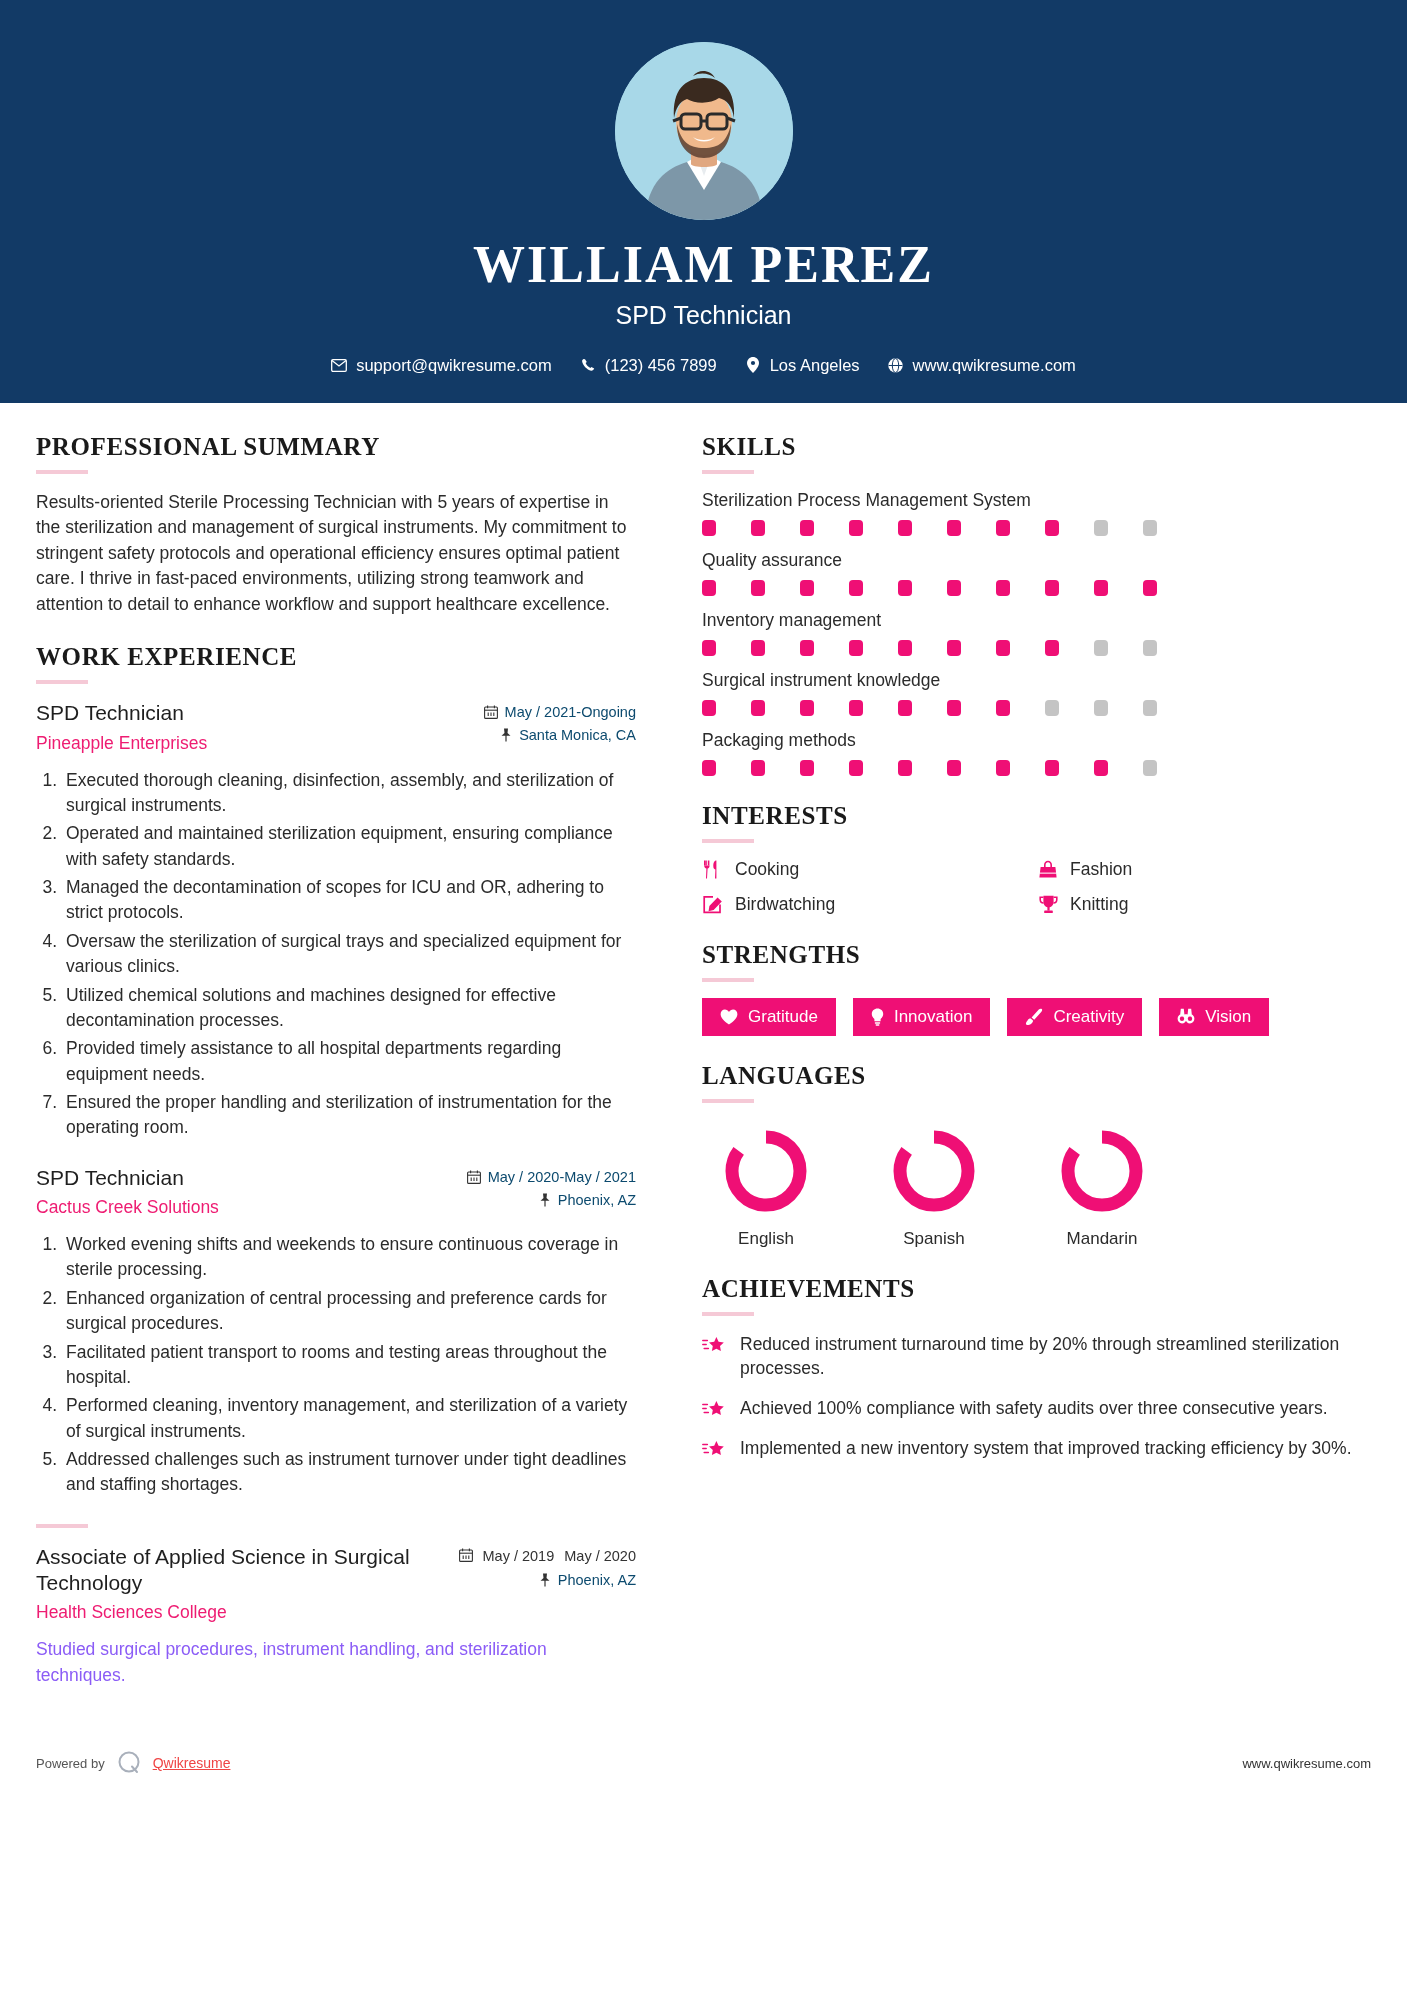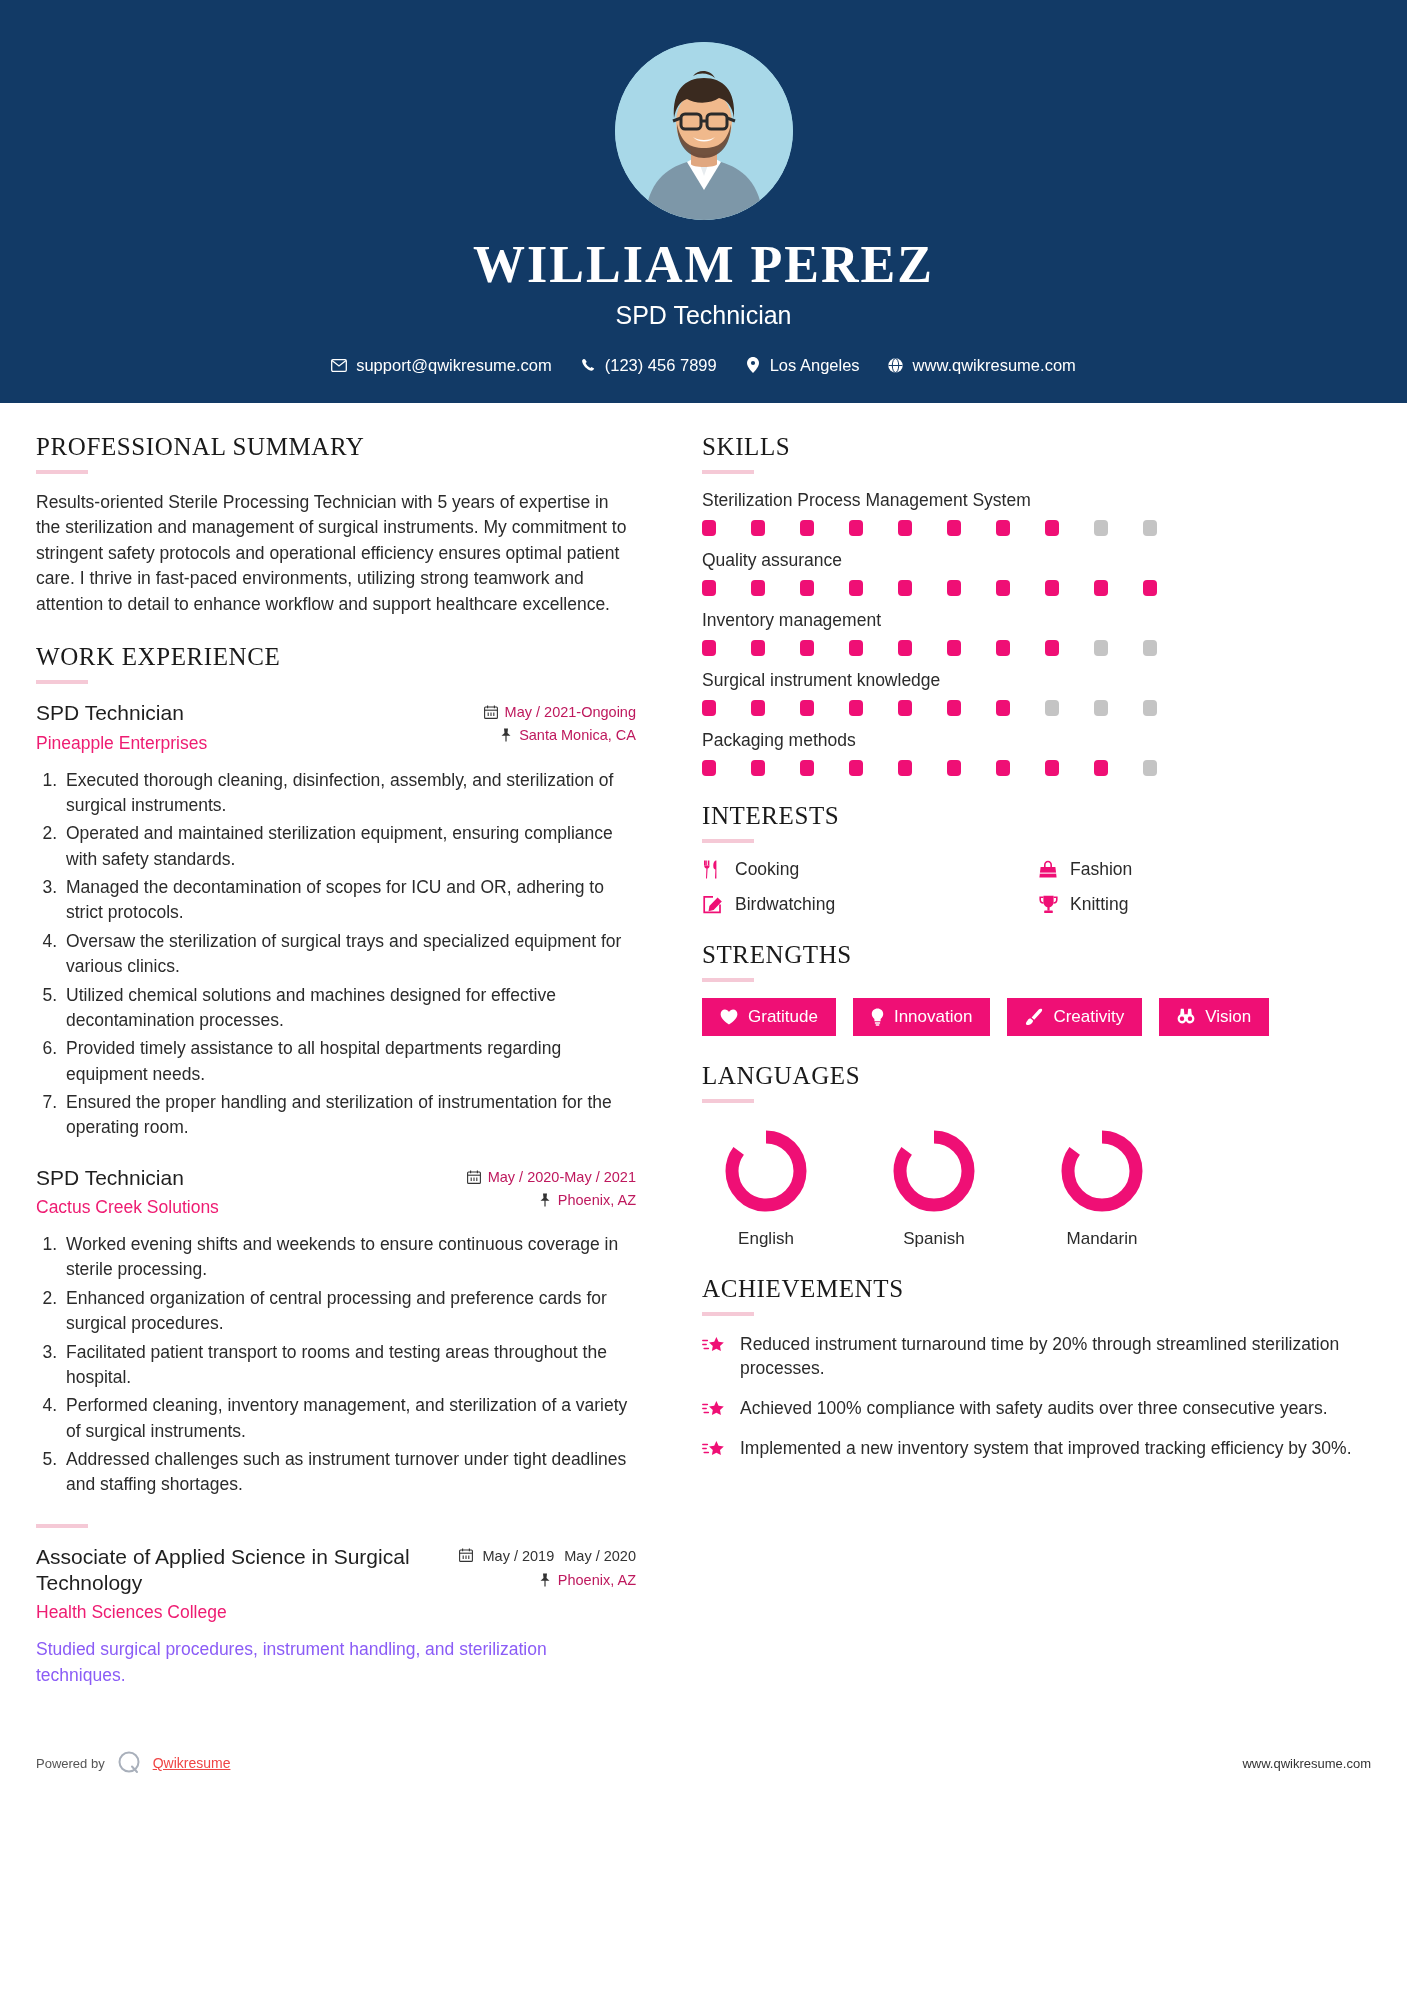--- a/index.html
+++ b/index.html
@@ -78,21 +78,21 @@
     padding: 30px 36px 0 36px;
     gap: 36px;
     align-items: flex-start;
   }
   .col-left  { width: 600px; flex: 0 0 600px; }
   .col-right { width: 690px; flex: 0 0 690px; padding-left: 30px;}
 
   
   .sec-title {
     font-family: "Liberation Serif", serif;
-    font-weight: normal;
+    font-weight: bold;
     font-size: 25px;
     letter-spacing: 0.6px;
     color: #1a1a1a;
     text-transform: uppercase;
   }
   .sec-rule {
     width: 52px;
     height: 4px;
     background: #f5c9d6;
     margin-top: 9px;
@@ -130,21 +130,21 @@
   .entry-meta {
     flex: 0 0 auto;
     text-align: right;
     padding-top: 4px;
   }
   .meta-line {
     display: flex;
     align-items: center;
     justify-content: flex-end;
     font-size: 14.5px;
-    color: #be185d;
+    color: #0c4a6e;
     margin-bottom: 7px;
     white-space: nowrap;
   }
   .meta-line .mi {
     display: inline-flex;
     margin-right: 7px;
     align-items: center;
   }
   .meta-dates-split {
     display: flex;

